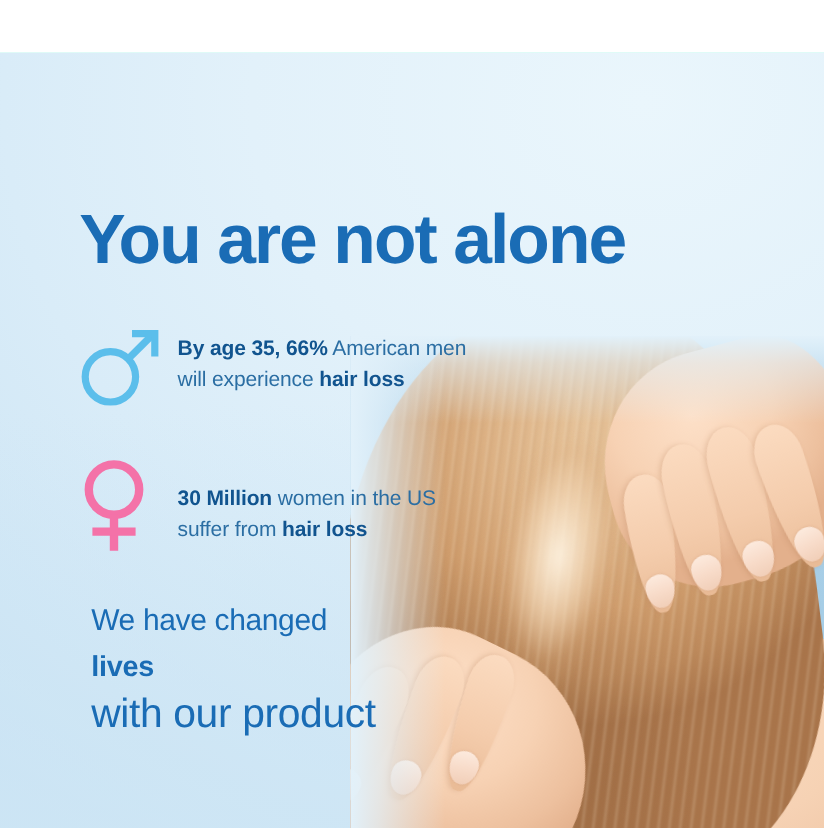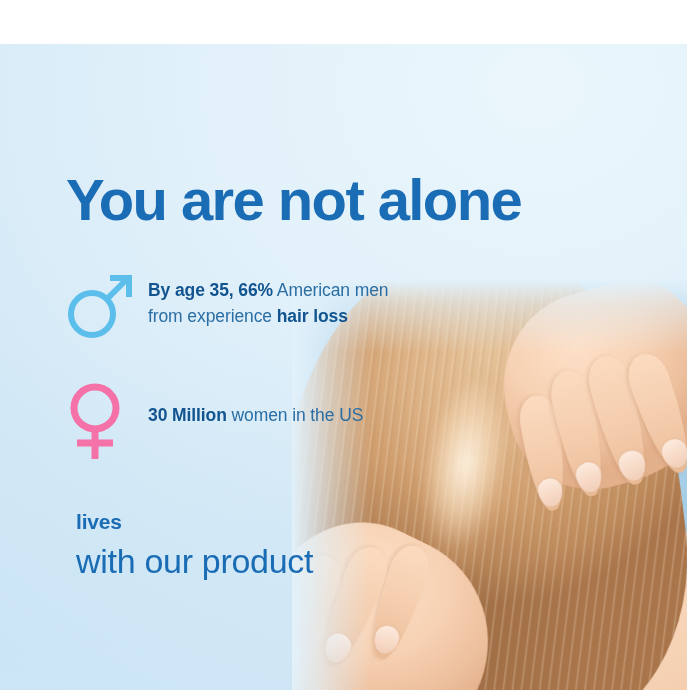--- a/index.html
+++ b/index.html
@@ -231,21 +231,21 @@
     align-items: baseline;
     gap: 13px;
     line-height: 44px;
   }
   .big-number {
     font-size: 37px;
     font-weight: bold;
     letter-spacing: -1.1px;
   }
   .lives {
-    font-size: 21px;
+    font-size: 24px;
     font-weight: bold;
     letter-spacing: -0.2px;
   }
   .changed-line3 {
     font-size: 34px;
     line-height: 34px;
     letter-spacing: -0.3px;
   }
 </style>
 </head>
@@ -311,41 +311,45 @@
           <circle cx="30" cy="46" r="21" fill="none" stroke="#5bbeeb" stroke-width="6"></circle>
           <line x1="45" y1="31" x2="66" y2="10" stroke="#5bbeeb" stroke-width="6" stroke-linecap="butt"></line>
           <polyline points="48,10 67,10 67,29" fill="none" stroke="#5bbeeb" stroke-width="6" stroke-linejoin="miter" stroke-linecap="butt"></polyline>
         </svg>
       </div>
       <div class="stat-text">
         <div>
           <b>By age 35, 66%</b><span> American men</span>
         </div>
         <div>
-          <span>from experience </span><b>hair loss</b>
+          <span>will experience </span><b>hair loss</b>
         </div>
       </div>
     </div>
 
     <div class="stat stat-female">
       <div class="symbol">
         <svg width="76" height="82" viewBox="0 0 76 82" aria-hidden="true">
           <circle cx="33" cy="28" r="21" fill="none" stroke="#f472a8" stroke-width="7"></circle>
           <line x1="33" y1="49" x2="33" y2="79" stroke="#f472a8" stroke-width="7" stroke-linecap="butt"></line>
           <line x1="15" y1="63" x2="51" y2="63" stroke="#f472a8" stroke-width="7" stroke-linecap="butt"></line>
         </svg>
       </div>
       <div class="stat-text">
         <div>
           <b>30 Million</b><span> women in the US</span>
         </div>
+        <div>
+          <span>suffer from </span><b>hair loss</b>
+        </div>
       </div>
     </div>
 
     <div class="changed">
+      <div class="changed-line1">We have changed</div>
       <div class="changed-line2">
         <span class="lives">lives</span>
       </div>
       <div class="changed-line3">with our product</div>
     </div>
 
   </div>
 </div>
 
 </body></html>

